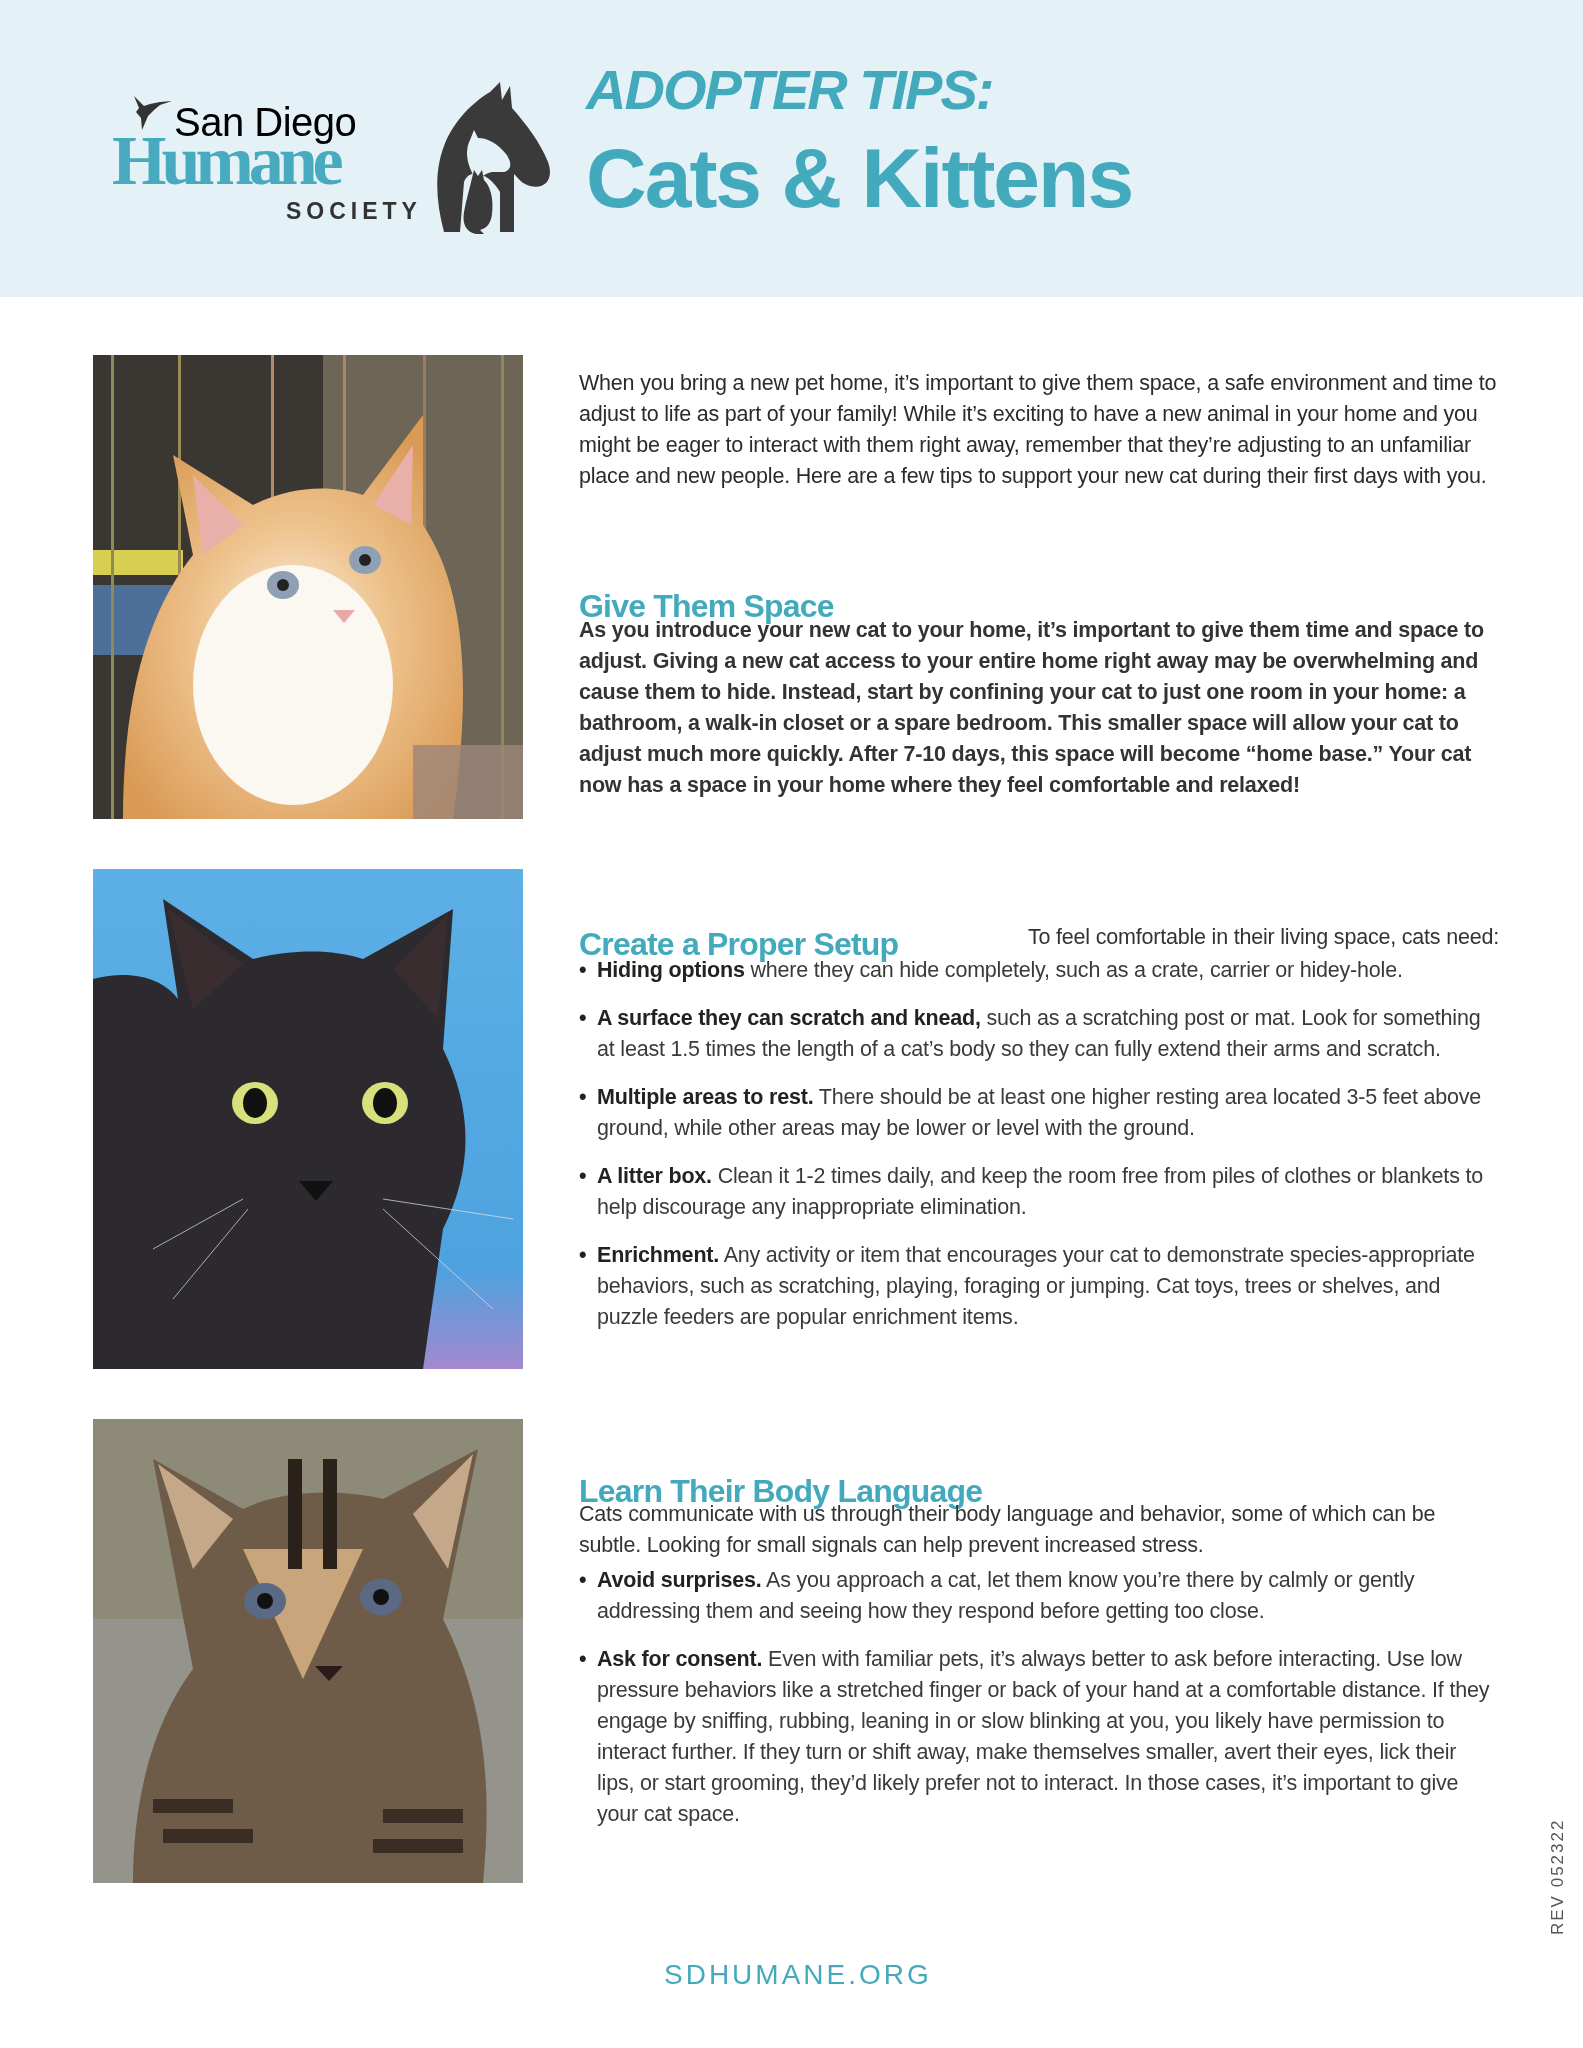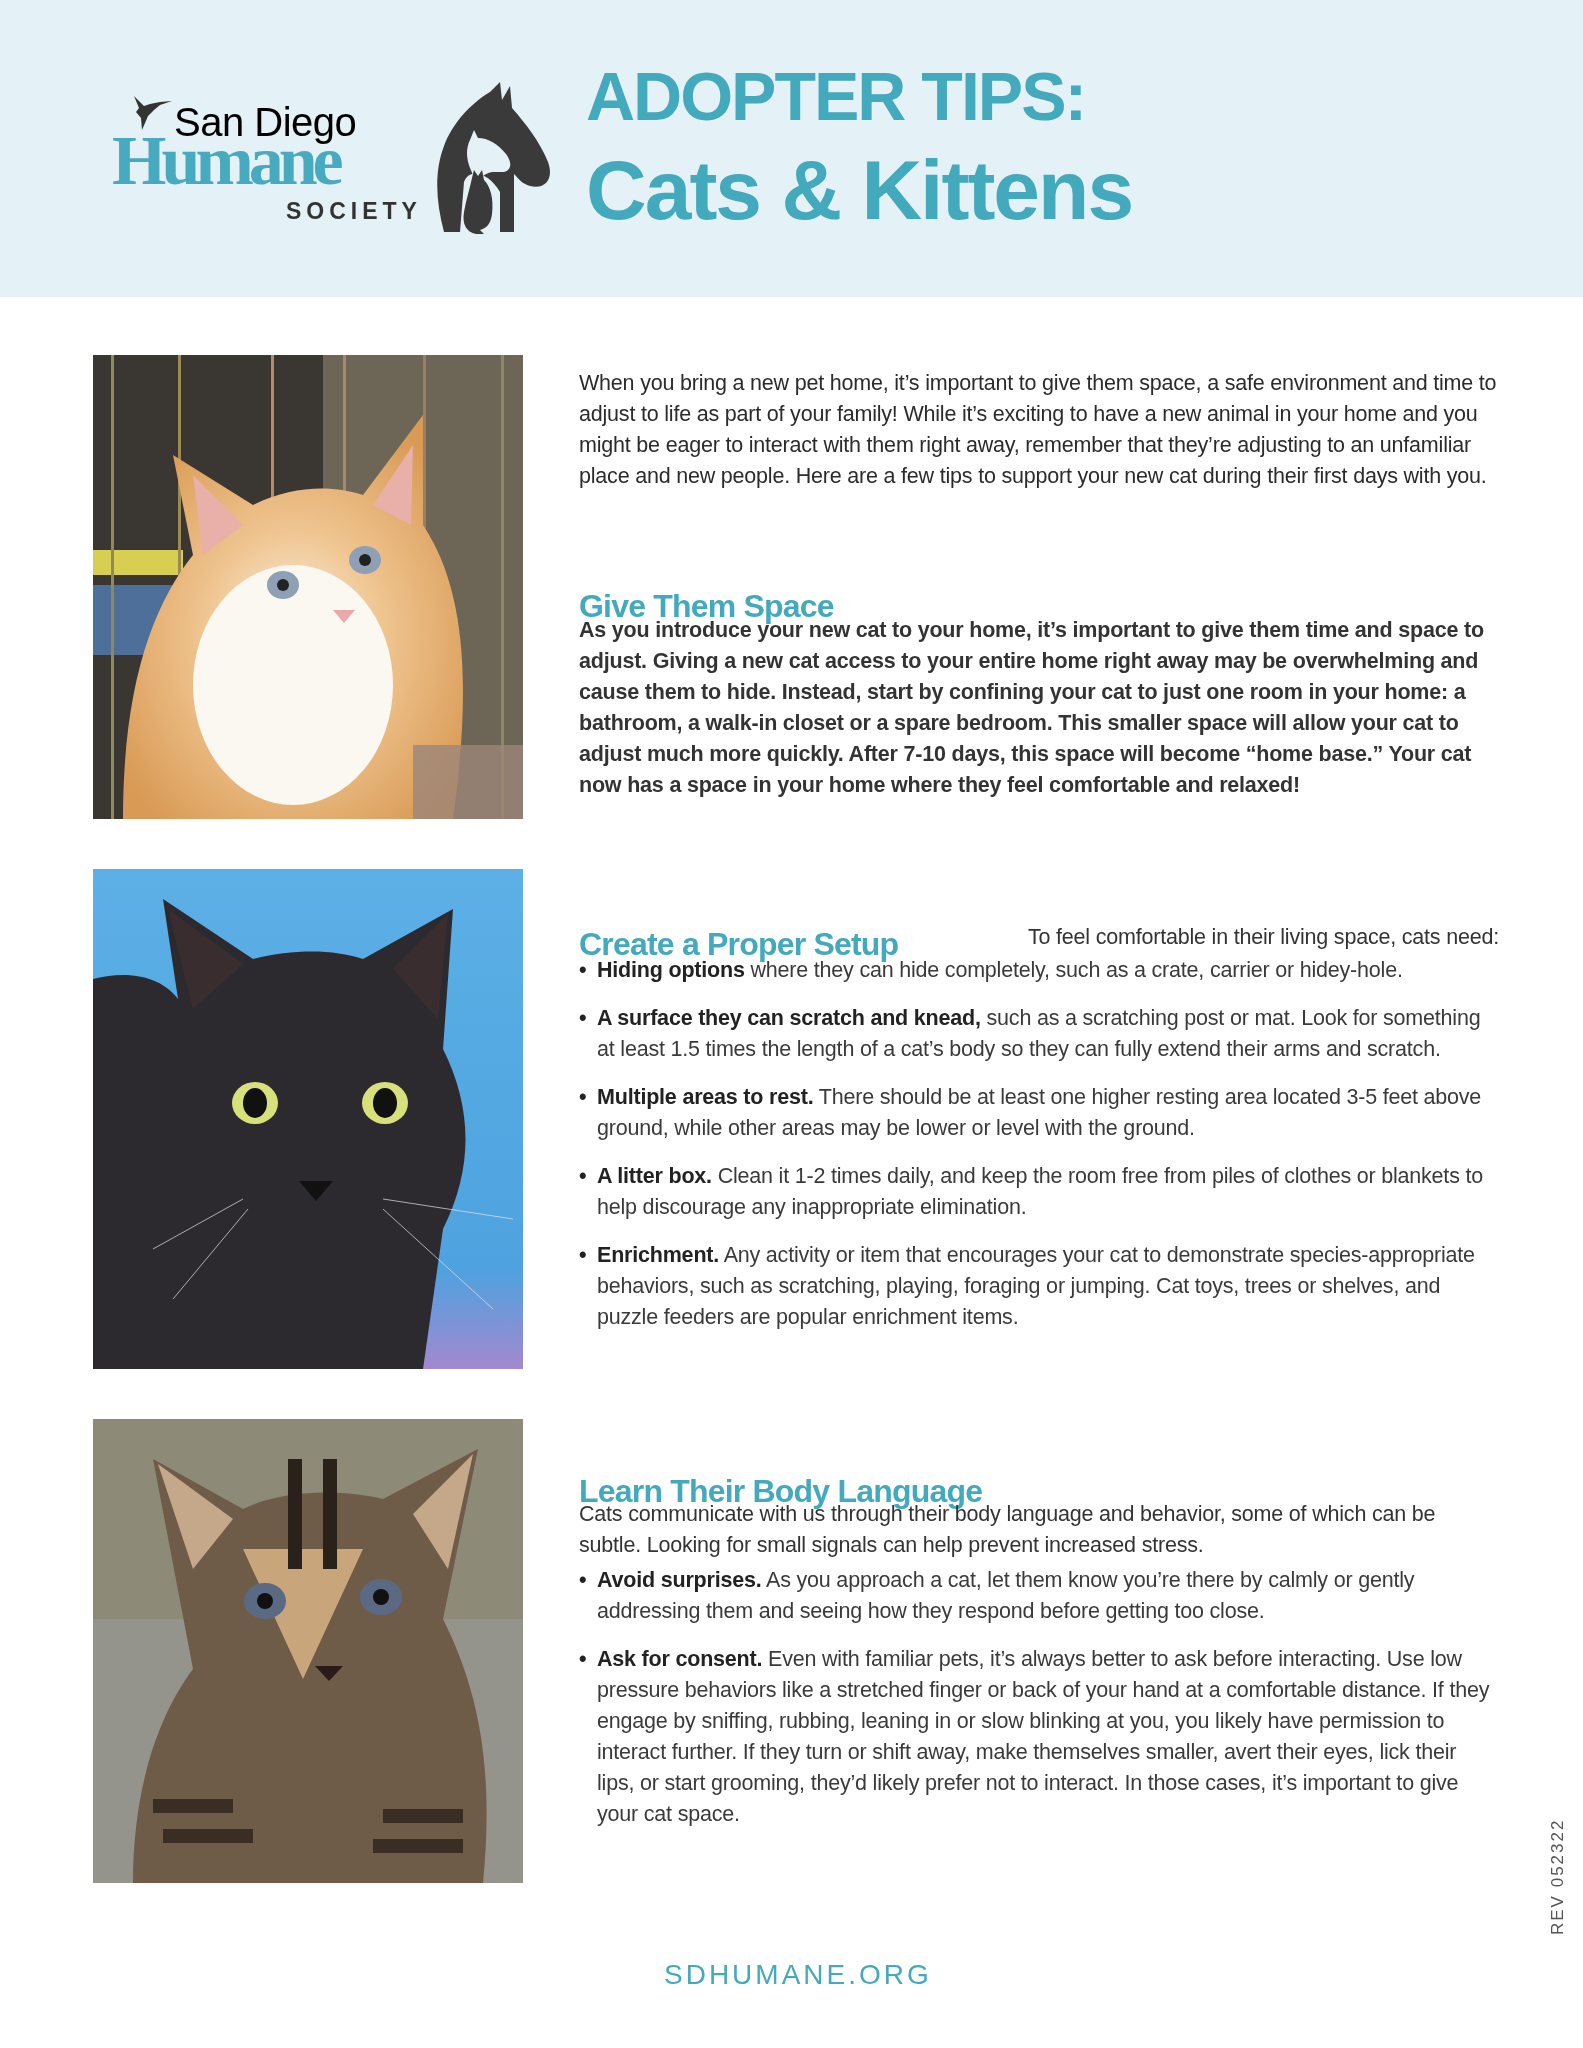--- a/index.html
+++ b/index.html
@@ -23,21 +23,21 @@
   .logo .society {
     position: absolute; left: 178px; top: 112px; font-size: 23px; font-weight: bold;
     color: #333333; letter-spacing: 5px; line-height: 1;
   }
   .logo .animals { position: absolute; left: 322px; top: -6px; width: 122px; height: 152px; }
 
   .title {
     position: absolute; left: 586px; top: 62px; color: #43a9bd;
     font-family: "Liberation Sans", sans-serif; font-weight: bold; line-height: 1;
   }
-  .title .line1 { display: block; font-size: 68px; letter-spacing: -2px; }
+  .title .line1 { display: block; font-size: 56px; letter-spacing: -2px; font-style: italic; }
   .title .line2 { display: block; font-size: 84px; letter-spacing: -2px; margin-top: 18px; }
 
   .photo { position: absolute; left: 93px; width: 430px; overflow: hidden; }
   .photo svg { width: 100%; height: 100%; display: block; }
   .photo-1 { top: 355px; height: 464px; }
   .photo-2 { top: 869px; height: 500px; }
   .photo-3 { top: 1419px; height: 464px; }
 
   .content { position: absolute; left: 579px; top: 356px; width: 920px; }
   .p { font-size: 21.5px; line-height: 31px; color: #333333; letter-spacing: -0.2px; margin-top: 12px; }

